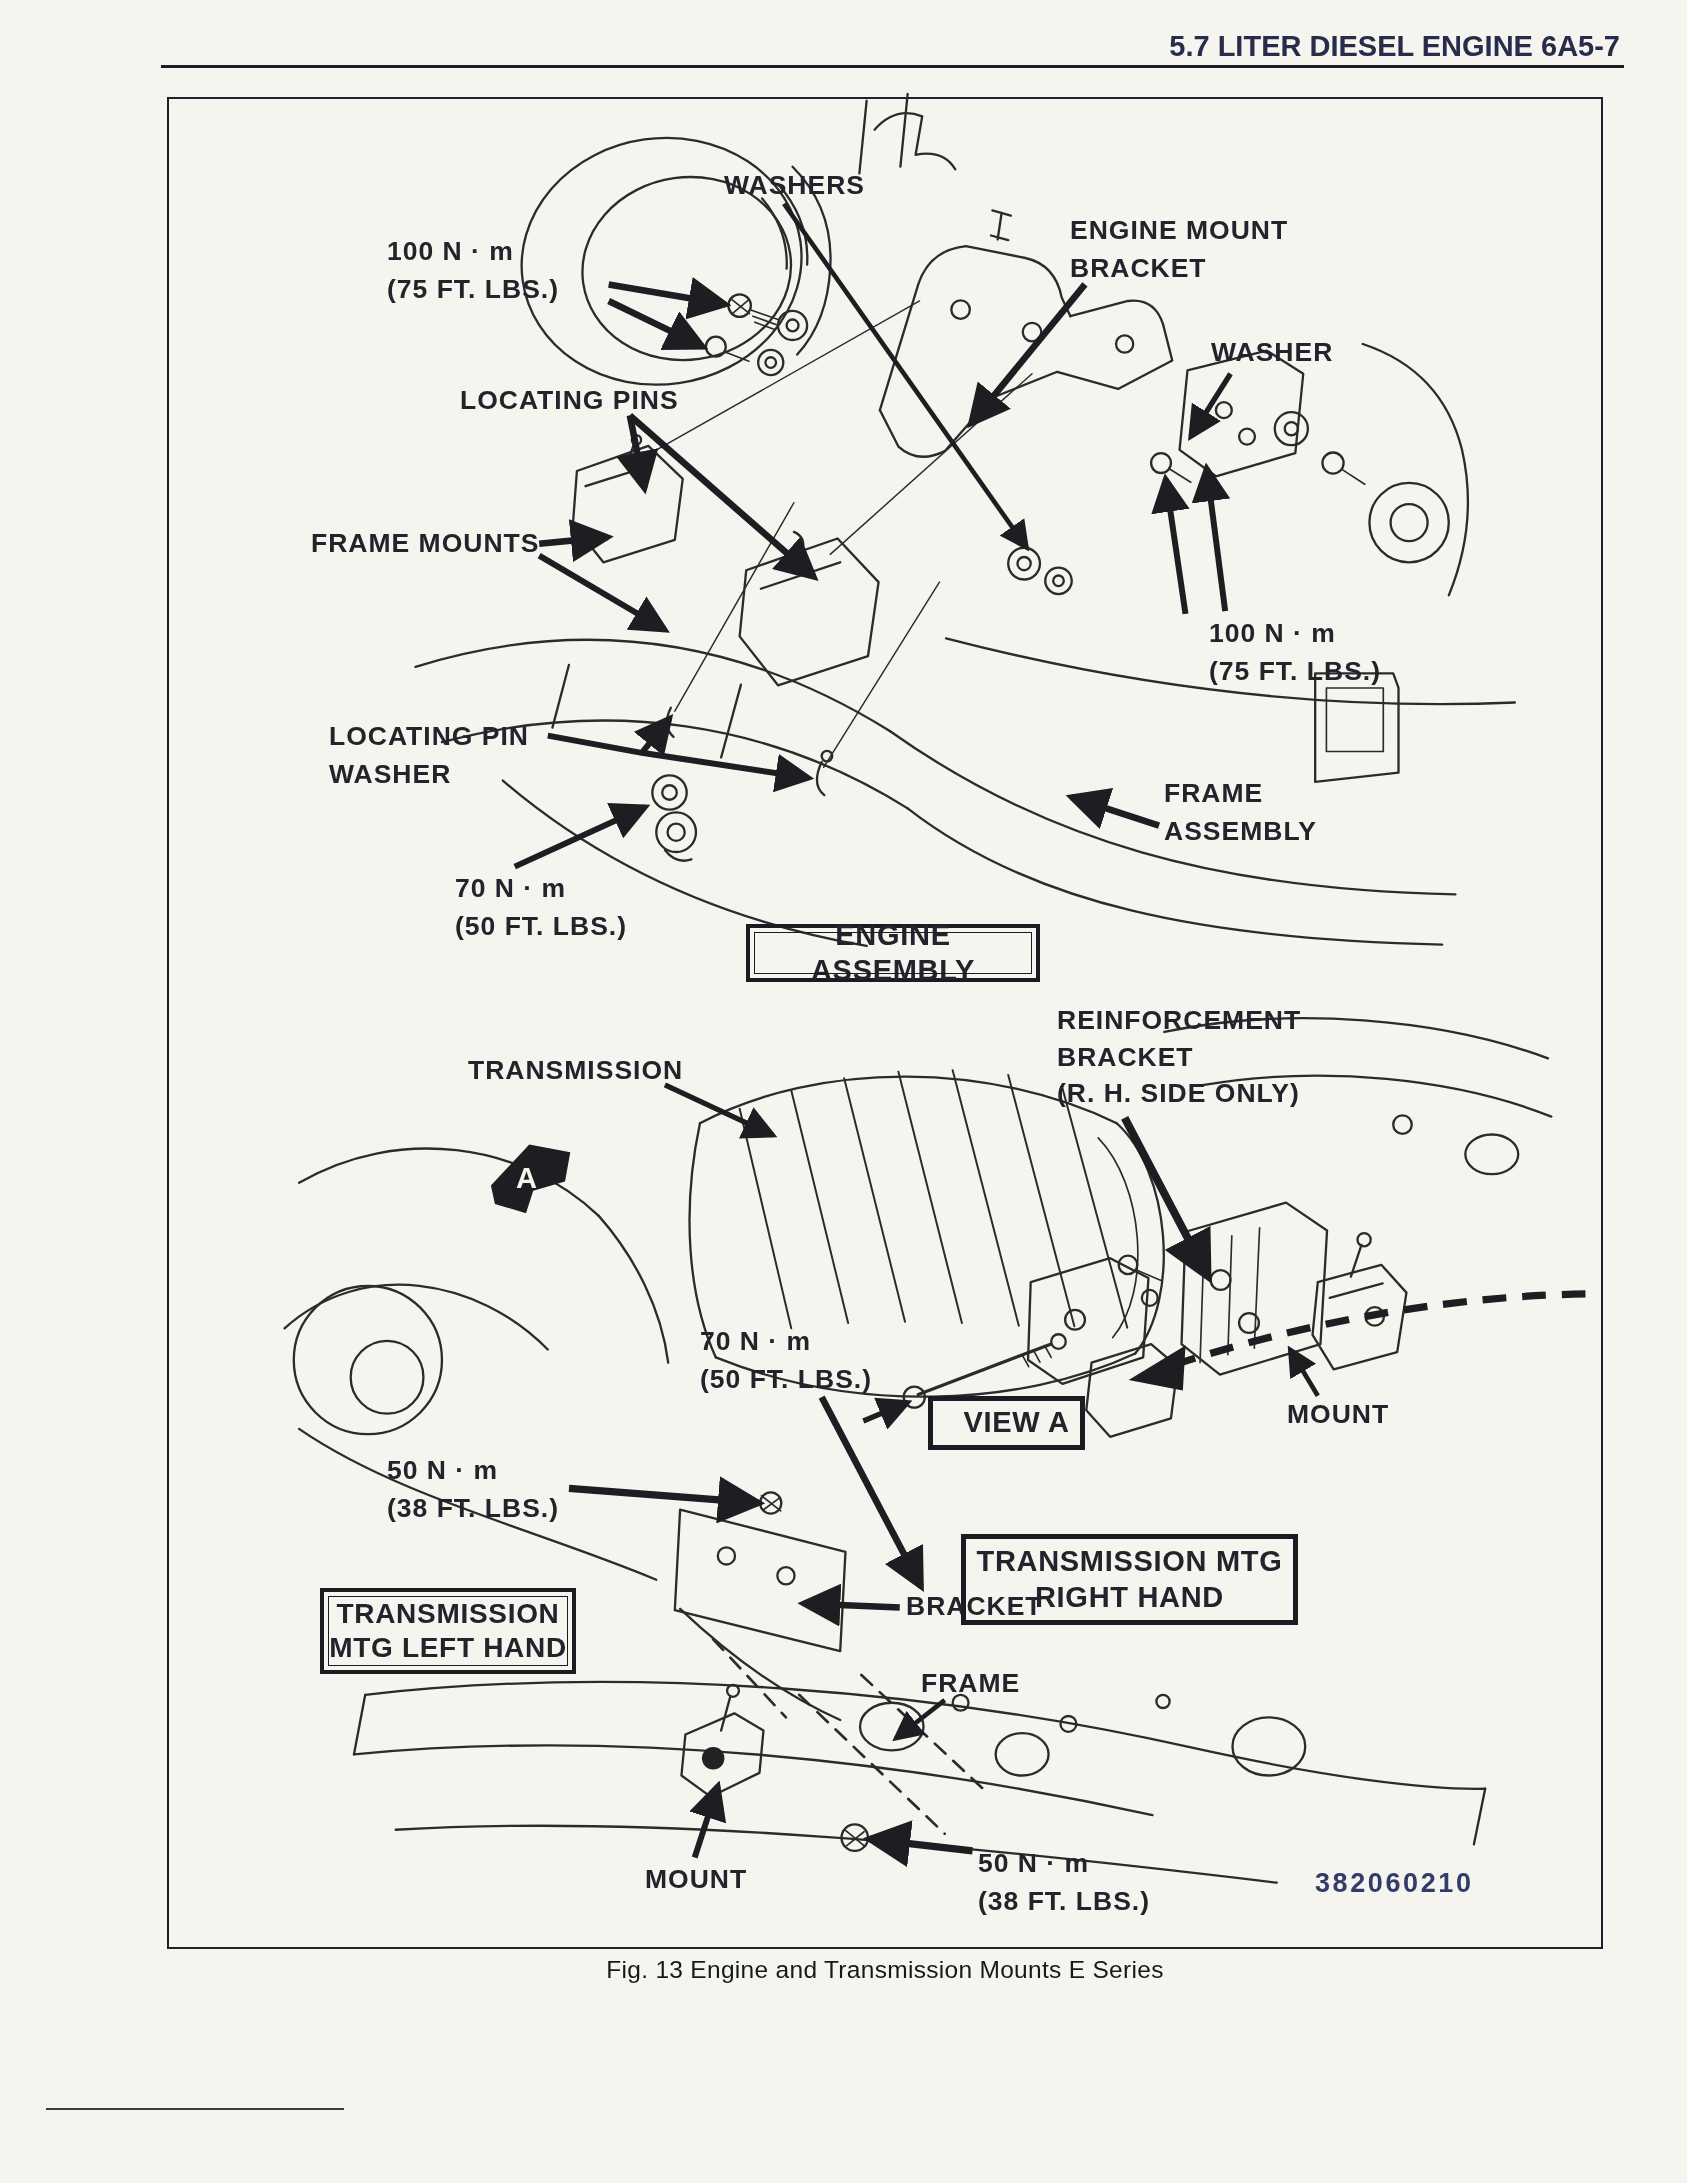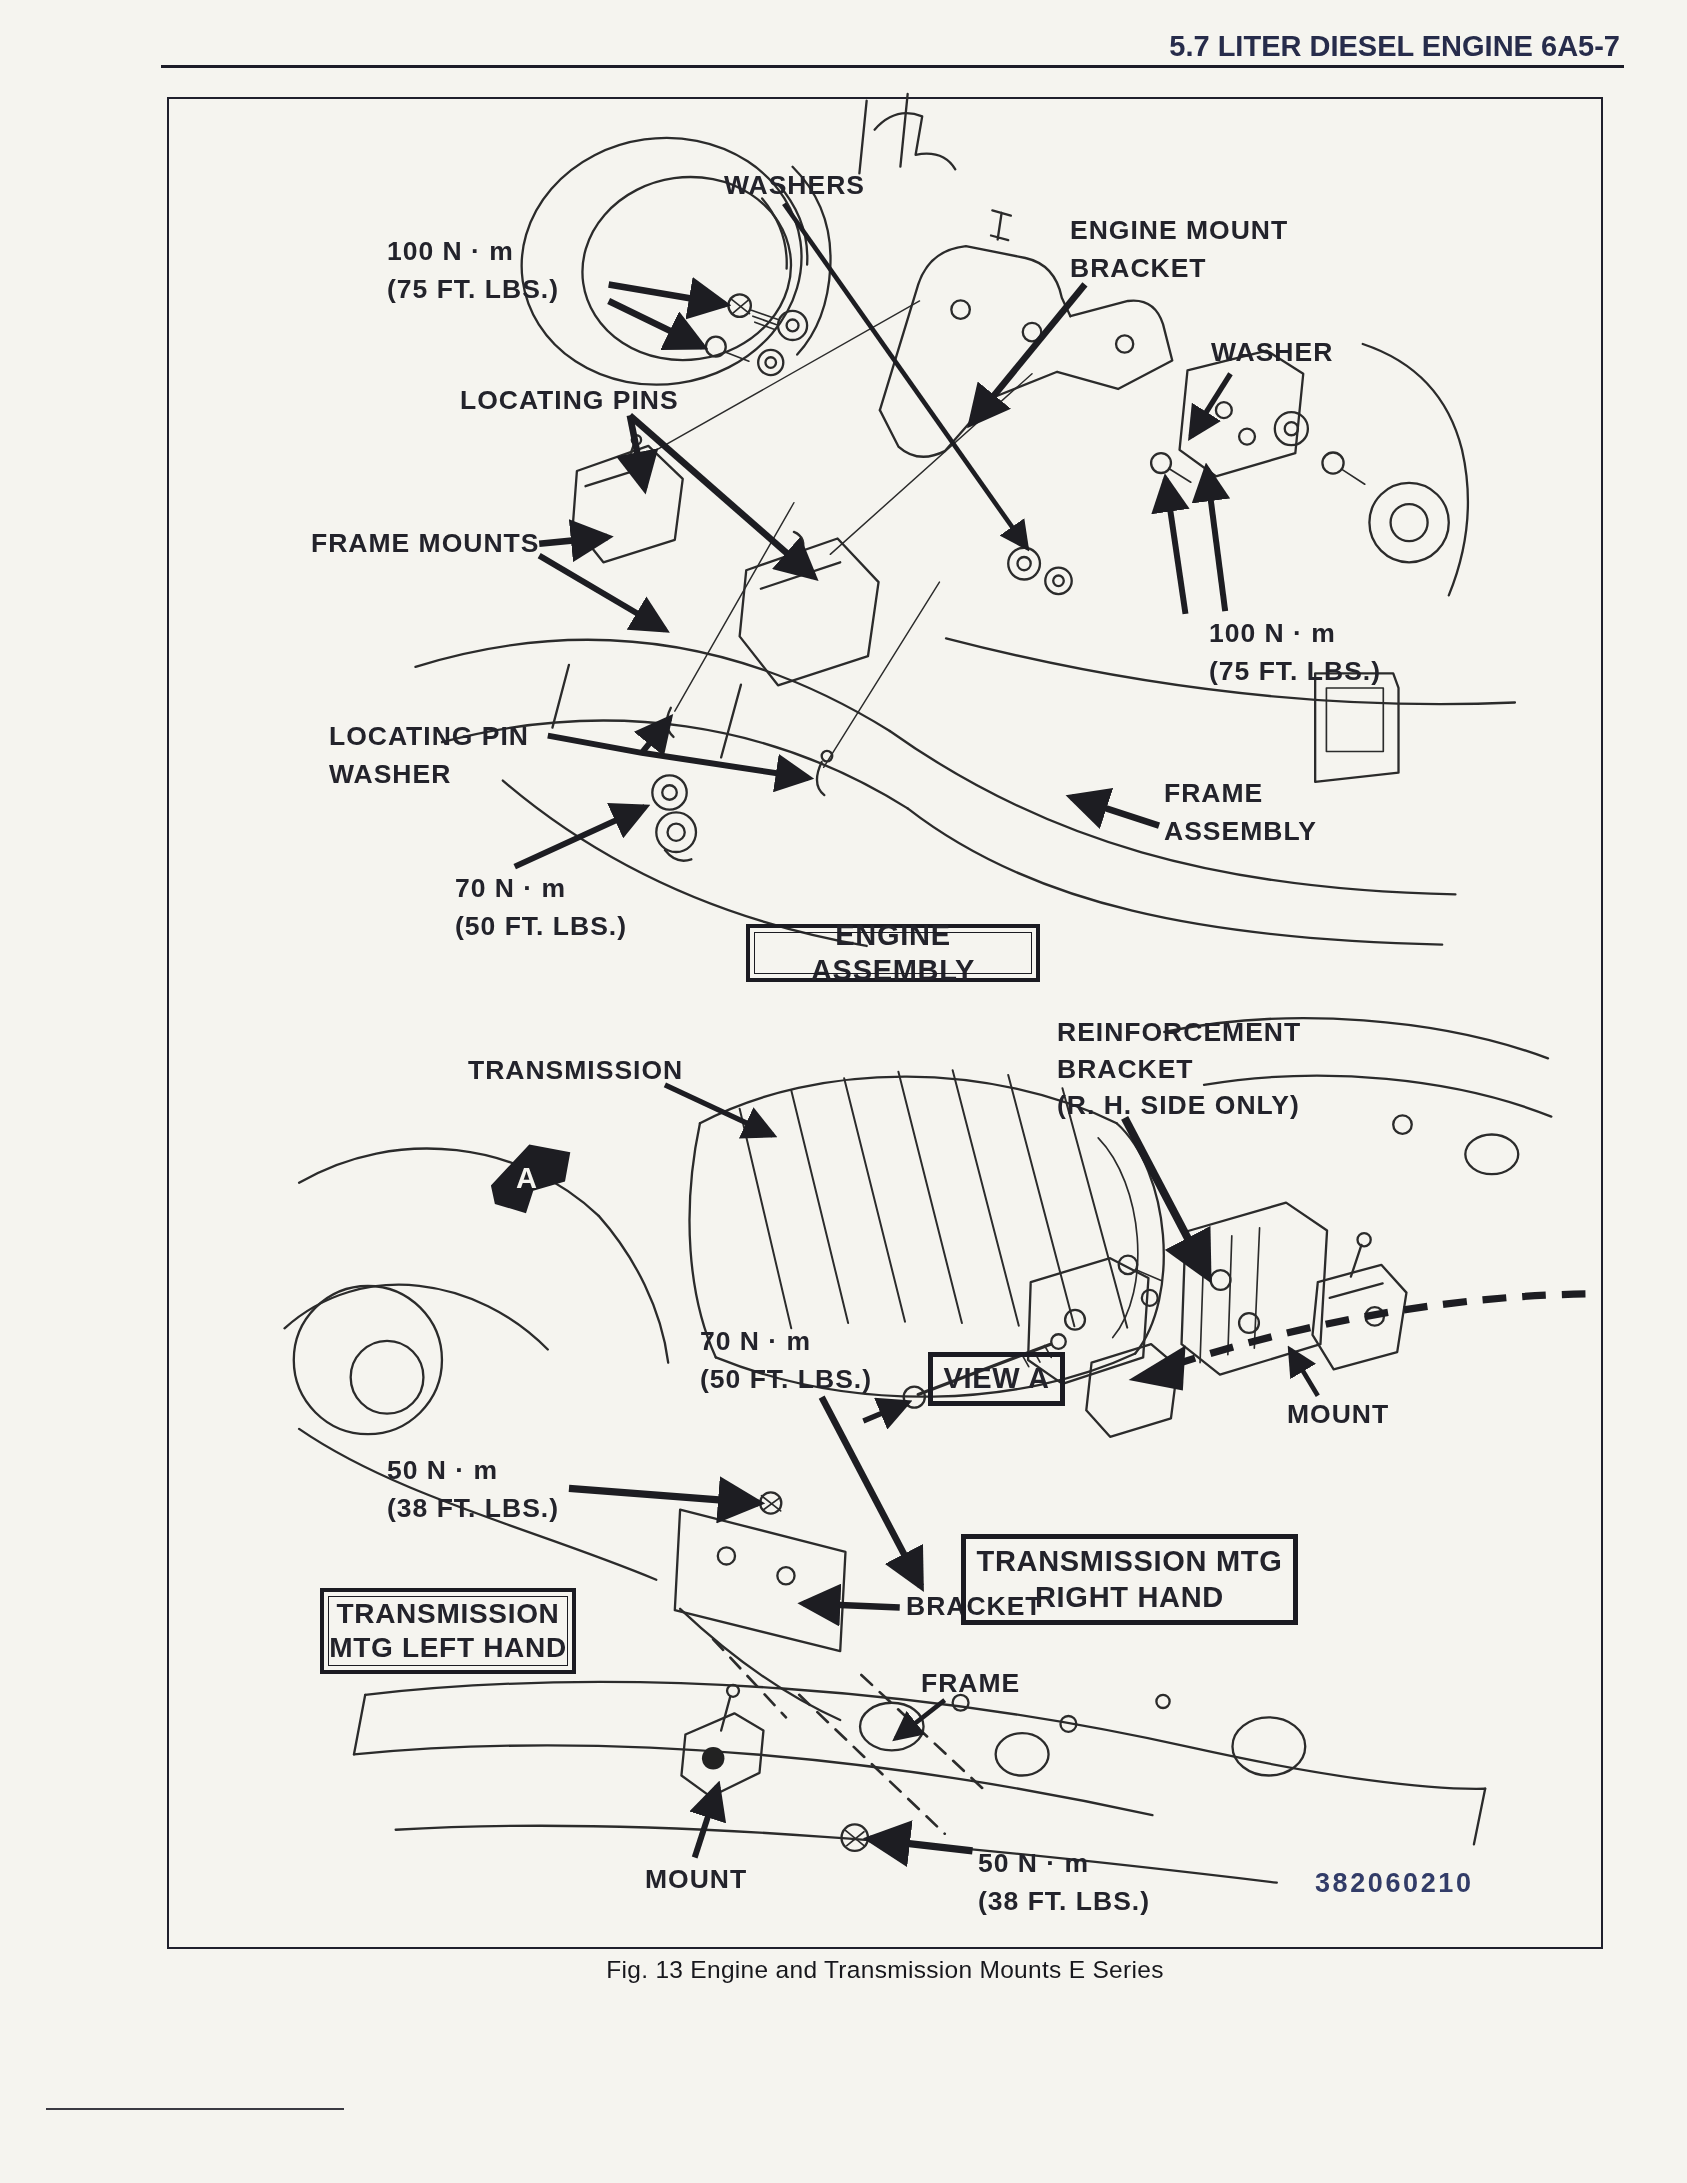--- a/index.html
+++ b/index.html
@@ -249,35 +249,35 @@
 <div class="label" style="left:329px; top:718px;">LOCATING PIN
 WASHER</div>
 <div class="label" style="left:455px; top:870px;">70 N · m
 (50 FT. LBS.)</div>
 <div class="label" style="left:1164px; top:775px;">FRAME
 ASSEMBLY</div>
 
 <div class="boxed dbl" style="left:746px; top:924px; width:286px; height:50px; font-size:29px;">ENGINE ASSEMBLY</div>
 
 <div class="label" style="left:468px; top:1052px;">TRANSMISSION</div>
-<div class="label" style="left:1057px; top:1002px; line-height:1.38;margin-top:12px;">REINFORCEMENT
+<div class="label" style="left:1057px; top:1002px; line-height:1.38;">REINFORCEMENT
 BRACKET
 (R. H. SIDE ONLY)</div>
 <div class="label" style="left:700px; top:1323px;">70 N · m
 (50 FT. LBS.)</div>
 <div class="label" style="left:1287px; top:1396px;">MOUNT</div>
 <div class="label" style="left:387px; top:1452px;">50 N · m
 (38 FT. LBS.)</div>
 <div class="label" style="left:906px; top:1588px;">BRACKET</div>
 <div class="label" style="left:921px; top:1665px;">FRAME</div>
 <div class="label" style="left:645px; top:1861px;">MOUNT</div>
 <div class="label" style="left:978px; top:1845px;">50 N · m
 (38 FT. LBS.)</div>
 
-<div class="boxed" style="left:928px; top:1352px; width:127px; height:44px; font-size:29px; border-width:5.3px;">VIEW A</div>
+<div class="boxed" style="left:928px; top:1396px; width:127px; height:44px; font-size:29px; border-width:5.3px;padding-left:20px;">VIEW A</div>
 <div class="boxed" style="left:961px; top:1534px; width:327px; height:81px; font-size:29px; border-width:5.3px;">TRANSMISSION MTG
 RIGHT HAND</div>
 <div class="boxed dbl" style="left:320px; top:1588px; width:248px; height:78px; font-size:28px;">TRANSMISSION
 MTG  LEFT HAND</div>
 
 <div class="part-number">382060210</div>
 <div class="caption">Fig. 13 Engine and Transmission Mounts E Series</div>
 <div class="corner-mark"></div>
 
 

